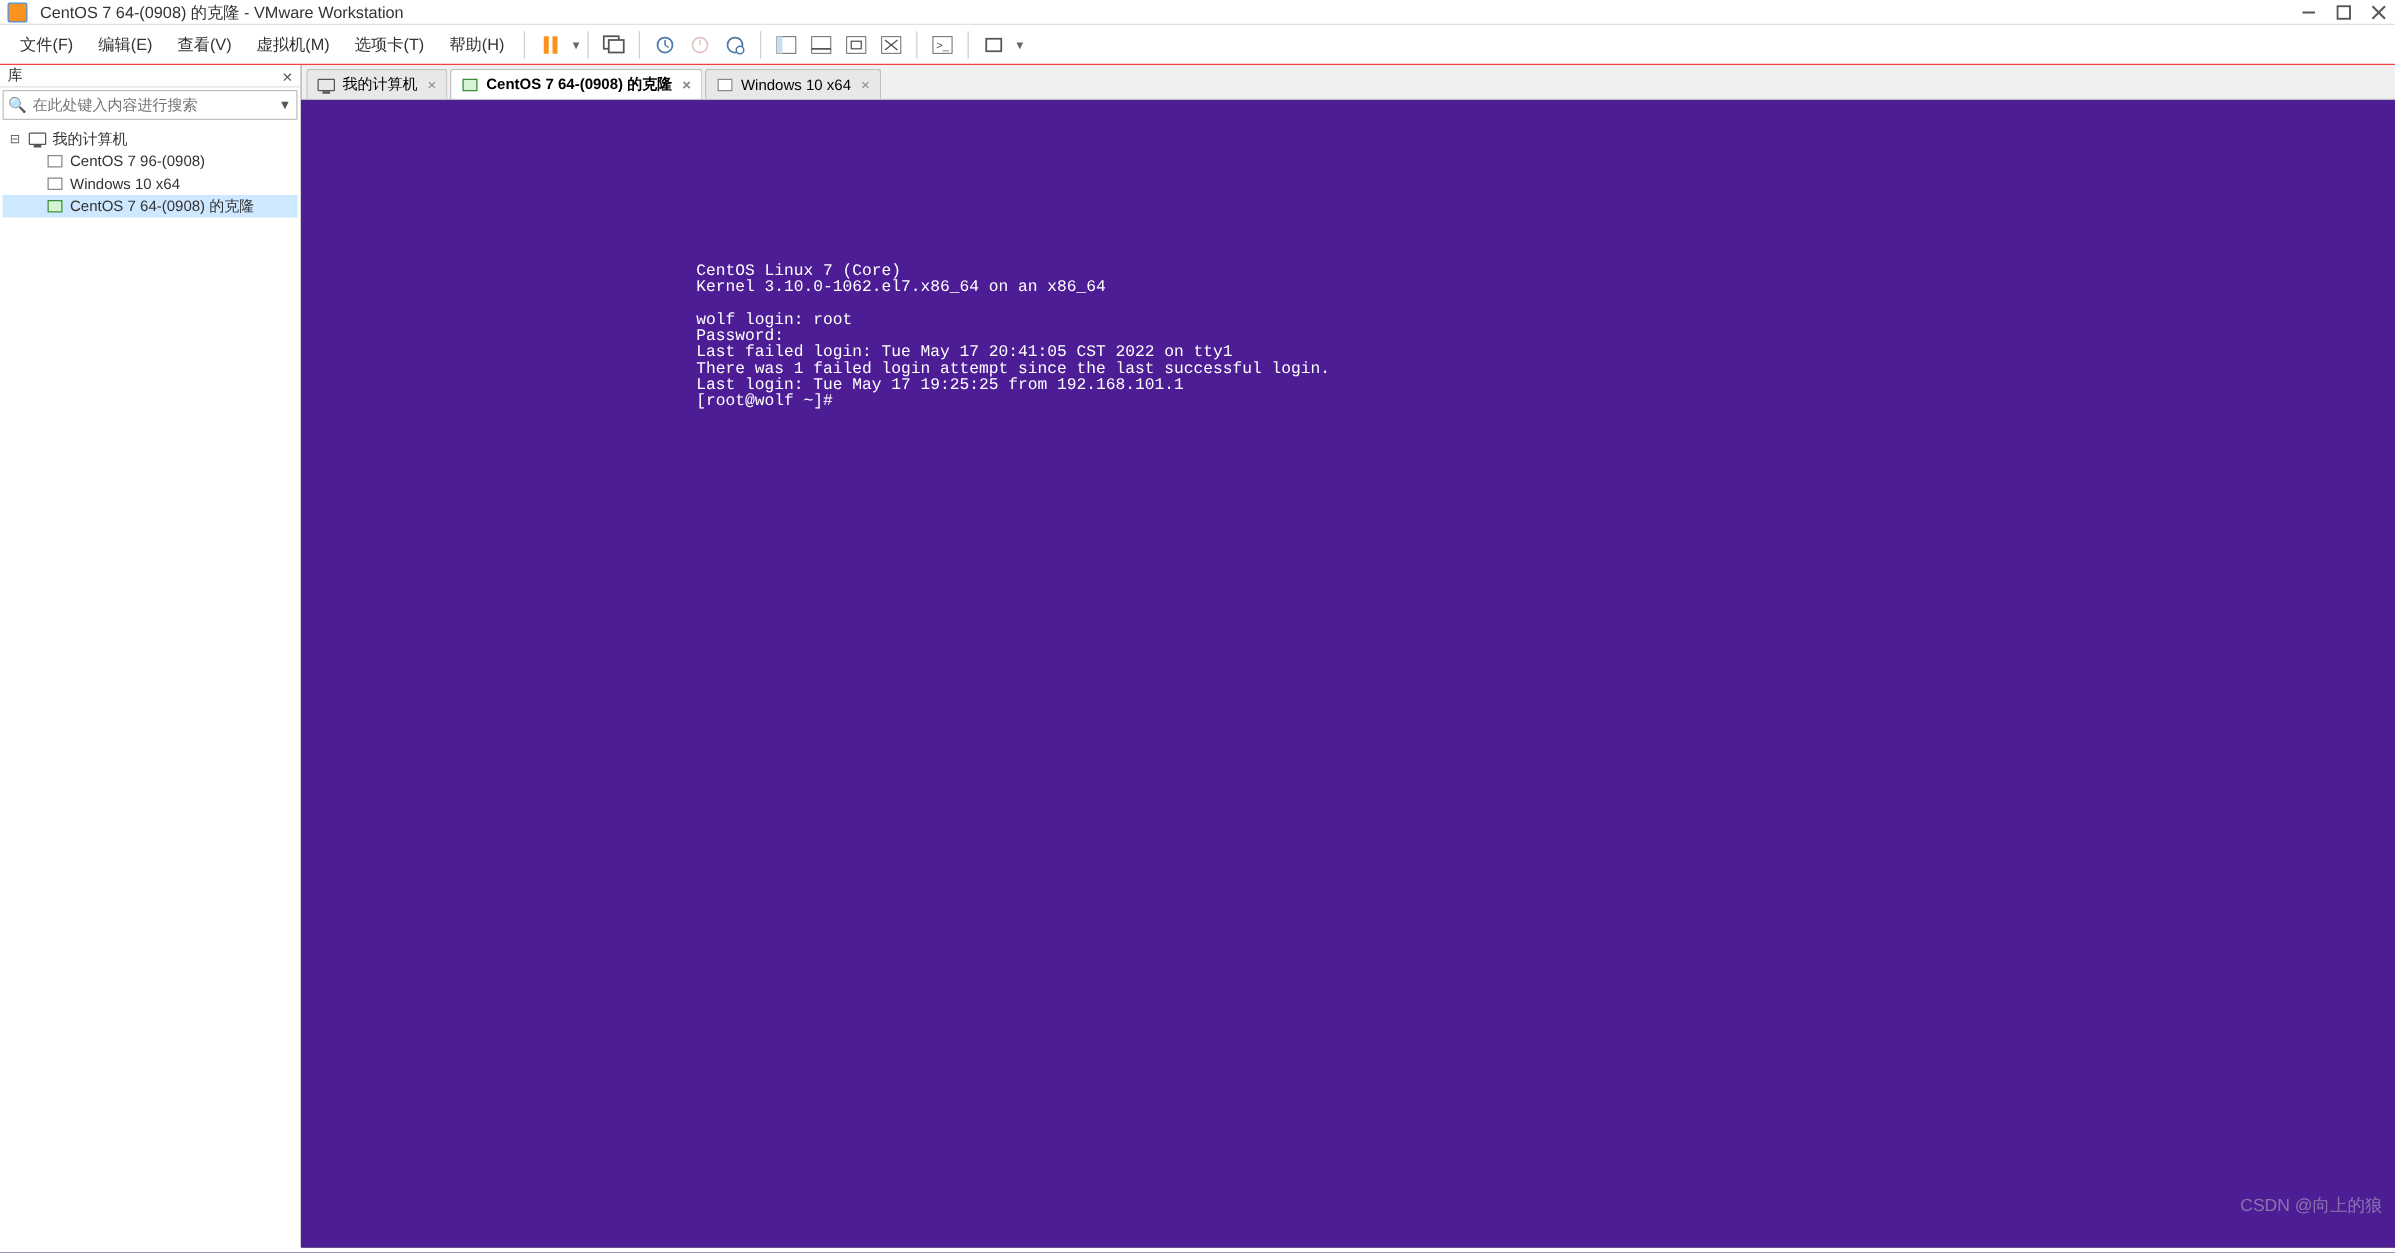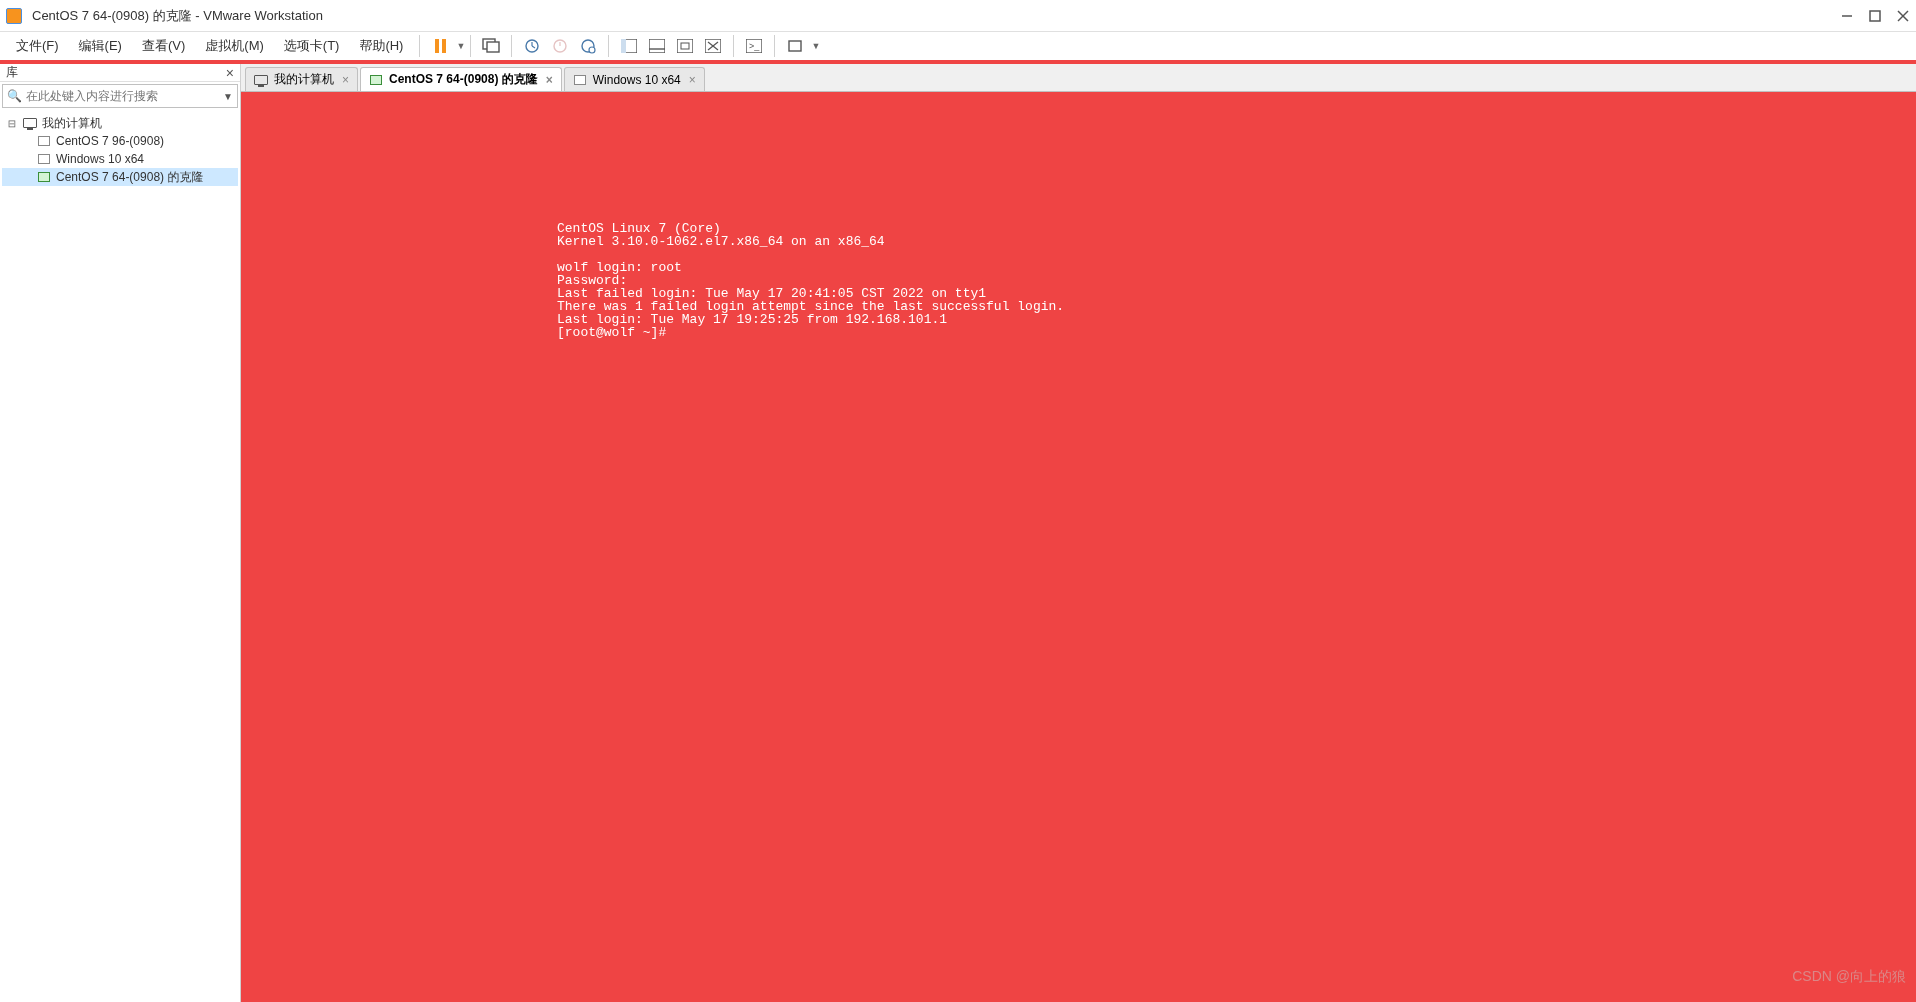--- a/index.html
+++ b/index.html
@@ -1,22 +1,22 @@
 <!DOCTYPE html>
 <html><head>
 <meta charset="utf-8">
 <style>
 * { margin: 0; padding: 0; box-sizing: border-box; }
 body { font-family: "Microsoft YaHei", Arial, sans-serif; font-size: 12px; background: #fff; overflow: hidden; width: 1916px; height: 1002px; }
-.titlebar { height: 32px; display: flex; align-items: center; padding: 0 6px; background: #fff; border-bottom: 1px solid #e0e0e0; }
+.titlebar { height: 20px; display: flex; align-items: center; padding: 0 6px; background: #fff; border-bottom: 1px solid #e0e0e0; }
 .titlebar .app-icon { width: 16px; height: 16px; background: #f7931e; border: 1px solid #4a90e2; border-radius: 2px; margin-right: 10px; }
 .titlebar .title { flex: 1; font-size: 13px; color: #333; }
 .titlebar .win-btns { display: flex; gap: 14px; }
 .titlebar .win-btn { width: 14px; height: 14px; display: flex; align-items: center; justify-content: center; color: #555; cursor: pointer; }
-.menubar { height: 32px; display: flex; align-items: center; padding: 0 6px; border-bottom: 4px solid #ef4444; background: #fff; }
+.menubar { height: 32px; display: flex; align-items: center; padding: 0 6px; border-bottom: 1px solid #ef4444; background: #fff; }
 .menubar .menu-item { padding: 4px 10px; font-size: 13px; color: #333; cursor: pointer; }
 .menubar .sep { width: 1px; height: 22px; background: #d0d0d0; margin: 0 6px; }
 .menubar .tool-btn { width: 26px; height: 26px; display: flex; align-items: center; justify-content: center; cursor: pointer; margin: 0 1px; border-radius: 2px; }
 .menubar .pause-icon { display: flex; gap: 3px; }
 .menubar .pause-icon span { width: 4px; height: 14px; background: #f7931e; }
 .menubar .dropdown-arrow { width: 8px; color: #666; font-size: 9px; margin-left: 2px; }
 .content { display: flex; height: calc(100% - 56px); }
 .sidebar { width: 241px; border-right: 1px solid #d0d0d0; display: flex; flex-direction: column; background: #fff; }
 .sidebar-header { height: 18px; display: flex; align-items: center; padding: 0 6px; border-bottom: 1px solid #e0e0e0; }
 .sidebar-header .title { flex: 1; font-size: 12px; color: #333; }
@@ -35,21 +35,21 @@
 .monitor-icon { width: 14px; height: 10px; border: 1px solid #555; border-radius: 1px; position: relative; }
 .monitor-icon::after { content: ""; position: absolute; bottom: -3px; left: 3px; width: 6px; height: 2px; background: #555; }
 .vm-icon { width: 12px; height: 10px; border: 1px solid #888; background: #fff; }
 .vm-icon.active { border-color: #3a8e3a; background: #d4f4d4; }
 .main { flex: 1; display: flex; flex-direction: column; background: #000; position: relative; }
 .tabs { height: 28px; display: flex; align-items: flex-end; background: #f0f0f0; padding: 0 4px; border-bottom: 1px solid #c0c0c0; }
 .tab { display: flex; align-items: center; height: 24px; padding: 0 8px; margin-right: 2px; border: 1px solid #c0c0c0; border-bottom: none; border-radius: 3px 3px 0 0; background: #e8e8e8; cursor: pointer; font-size: 12px; }
 .tab.active { background: #fff; font-weight: bold; }
 .tab .tab-icon { width: 14px; height: 12px; margin-right: 6px; display: inline-flex; align-items: center; justify-content: center; }
 .tab .close { margin-left: 8px; color: #888; font-size: 12px; cursor: pointer; }
-.terminal { flex: 1; background: #ef4444; color: #fff; font-family: "Courier New", monospace; font-size: 13px; padding: 130px 0 0 316px; line-height: 1.0; white-space: pre; }
+.terminal { flex: 1; background: #4c1d95; color: #fff; font-family: "Courier New", monospace; font-size: 13px; padding: 130px 0 0 316px; line-height: 1.0; white-space: pre; }
 .watermark { position: absolute; bottom: 24px; right: 10px; color: rgba(200,200,200,0.5); font-size: 14px; }
 svg { display: block; }
 </style>
 </head>
 <body>
 
 <div class="titlebar">
   <div class="app-icon"></div>
   <div class="title">CentOS 7 64-(0908) 的克隆 - VMware Workstation</div>
   <div class="win-btns">

